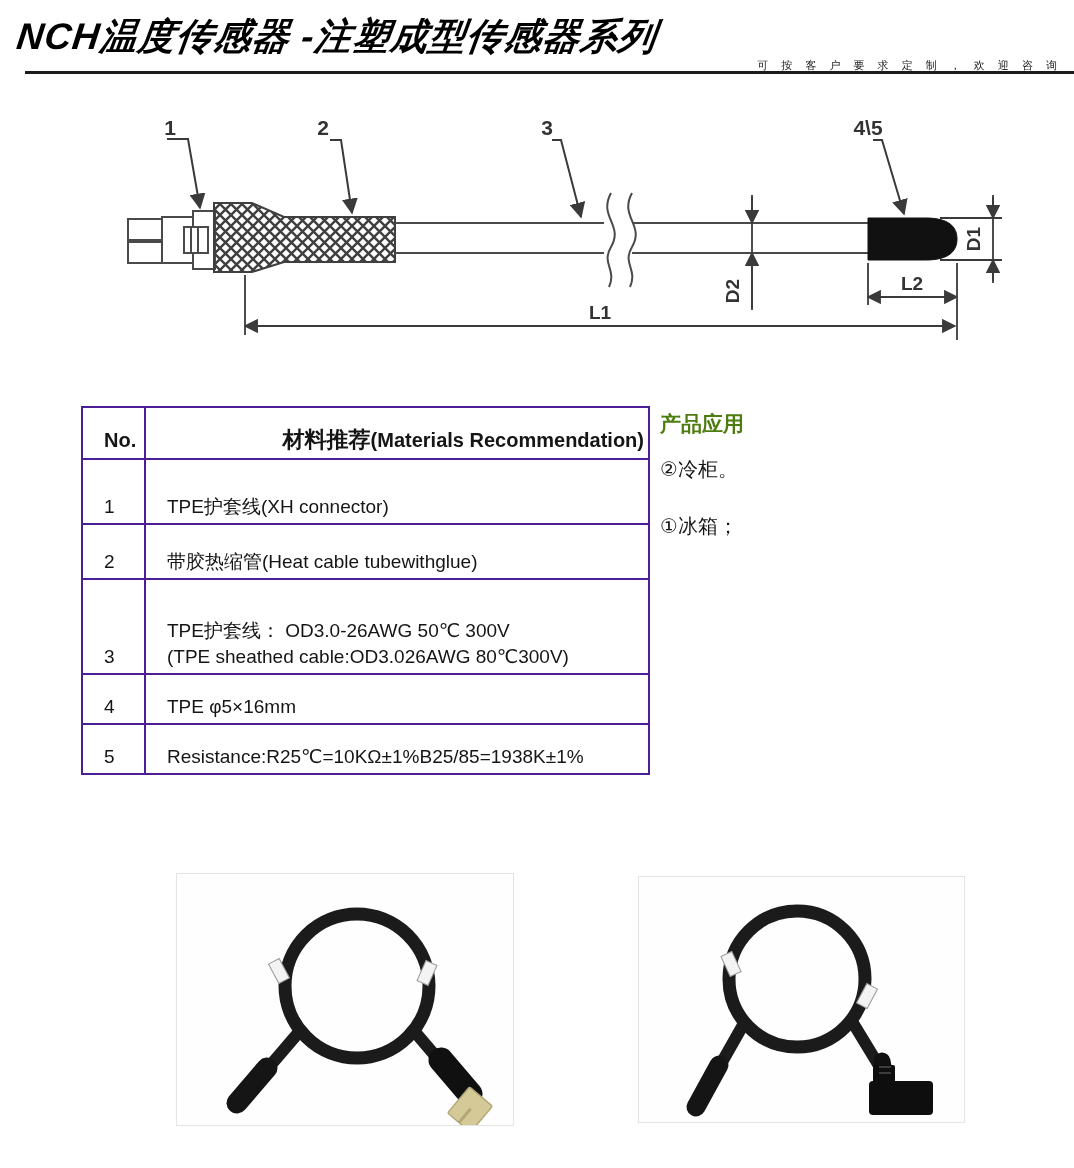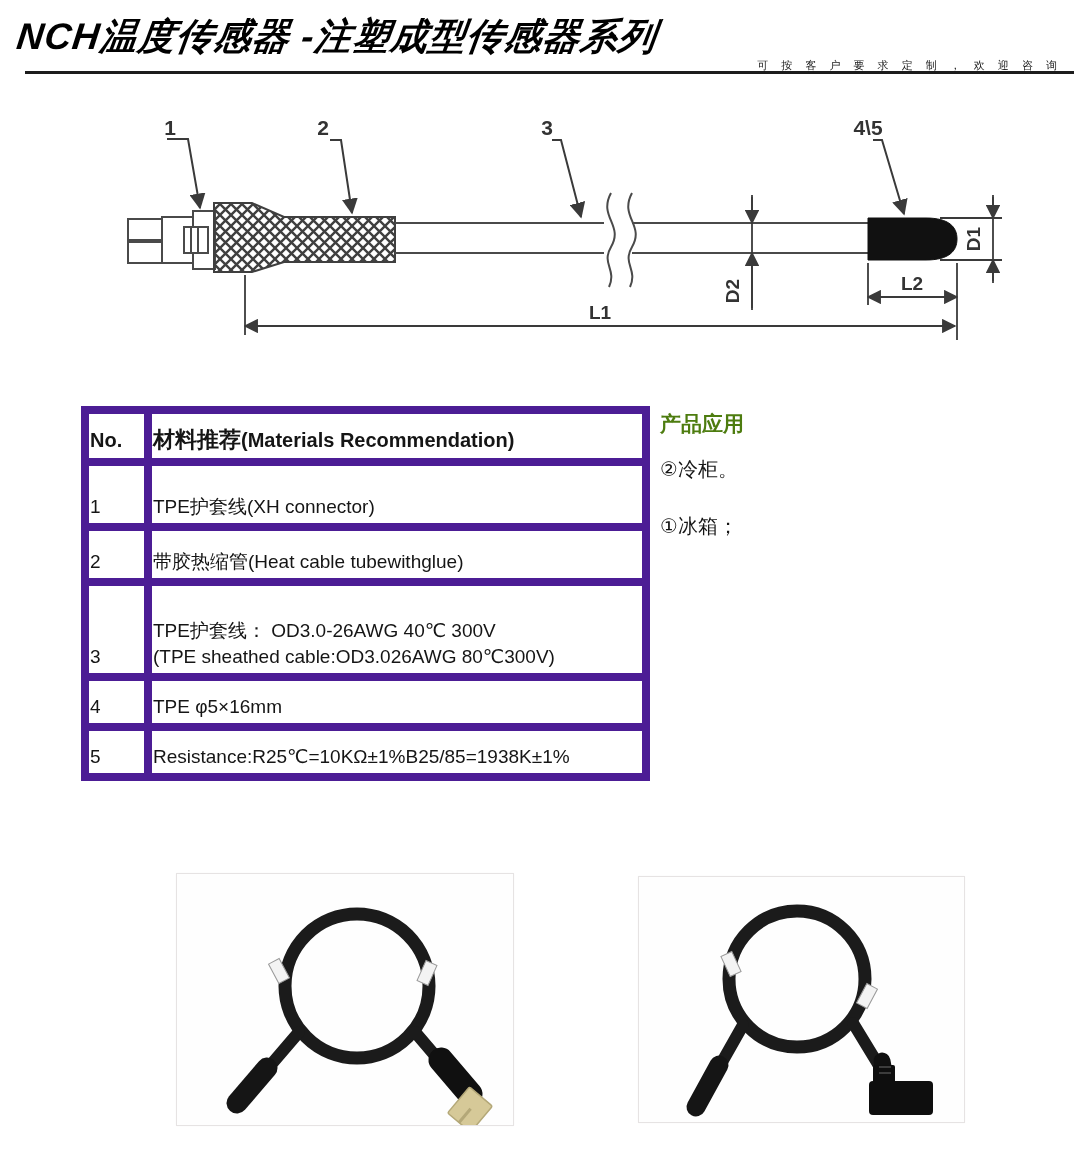--- a/index.html
+++ b/index.html
@@ -24,27 +24,27 @@
   }
   
   .diagram{position:absolute;left:0;top:105px;width:1074px;height:250px;}
   .diagram text{font-family:"Liberation Sans","DejaVu Sans",sans-serif;font-weight:bold;fill:#333;}
   
   .mat-table{
     position:absolute;left:81px;top:406px;width:569px;
     border-collapse:collapse;table-layout:fixed;
   }
   .mat-table td{
-    border:8px solid #4c1d95;vertical-align:bottom;
-    padding:0 4px 3px 1px;font-size:19px;color:#151515;line-height:1.38;
+    border:2px solid #4c1d95;vertical-align:bottom;
+    padding:0 4px 3px 21px;font-size:19px;color:#151515;line-height:1.38;
     overflow:hidden;white-space:nowrap;
   }
   .mat-table col.c-no{width:63px;}
   .mat-table .hdr-no{font-weight:bold;font-size:20px;}
-  .mat-table .hdr-mat{font-weight:bold;}
+  .mat-table .hdr-mat{font-weight:bold;text-align:right;}
   .mat-table .hdr-mat .cn{font-size:22px;}
   .mat-table .hdr-mat .en{font-size:20px;}
   
   .apps{position:absolute;left:660px;top:410px;width:380px;}
   .apps-title{font-size:21px;font-weight:bold;color:#4d7c0f;margin:0 0 18px 0;}
   .apps-item{font-size:20px;color:#151515;margin:0 0 30px 0;}
   
   .photo{
     position:absolute;background:#fefefe;border:1px solid #e6e3e3;
     box-shadow:0 0 2px rgba(0,0,0,0.03);
@@ -151,21 +151,21 @@
       <td>1</td>
       <td>TPE护套线(XH connector)</td>
     </tr>
     <tr style="height:55px;">
       <td>2</td>
       <td>带胶热缩管(Heat cable tubewithglue)</td>
     </tr>
     <tr style="height:95px;">
       <td>3</td>
       <td>
-            <div>TPE护套线： OD3.0-26AWG 40℃ 300V</div>
+            <div>TPE护套线： OD3.0-26AWG 50℃ 300V</div>
             <div>(TPE sheathed cable:OD3.026AWG 80℃300V)</div>
           </td>
     </tr>
     <tr style="height:50px;">
       <td>4</td>
       <td>TPE φ5×16mm</td>
     </tr>
     <tr style="height:50px;">
       <td>5</td>
       <td>Resistance:R25℃=10KΩ±1%B25/85=1938K±1%</td>

